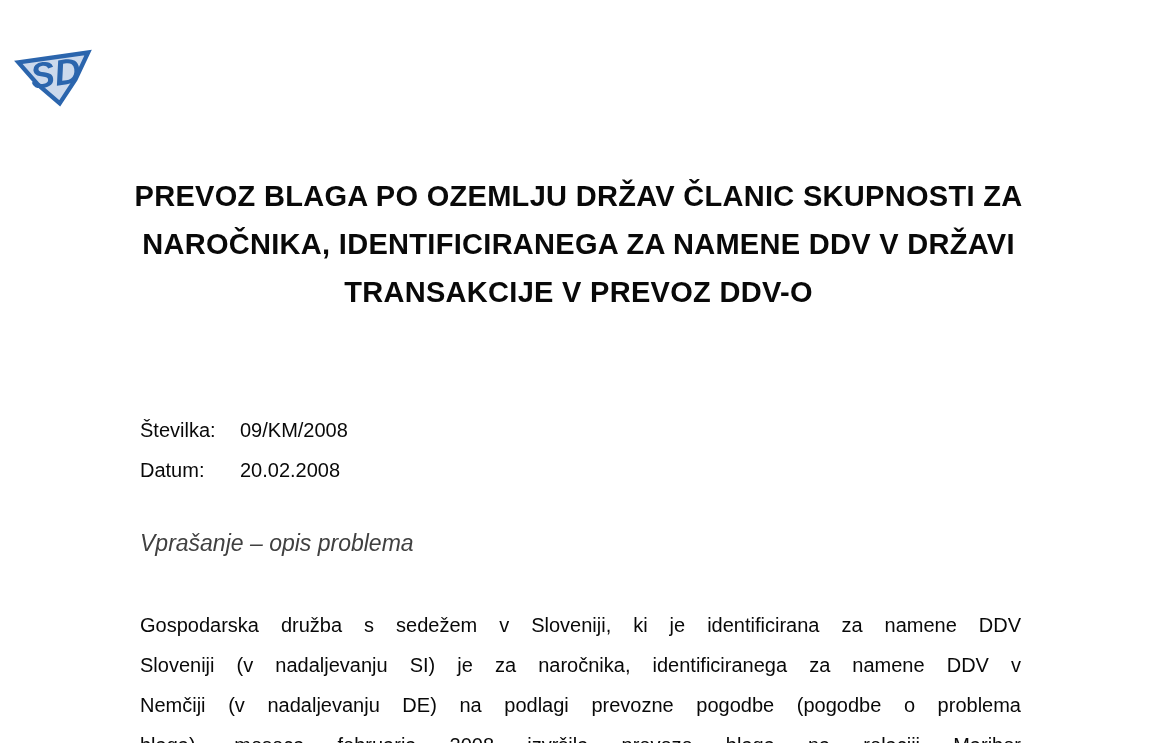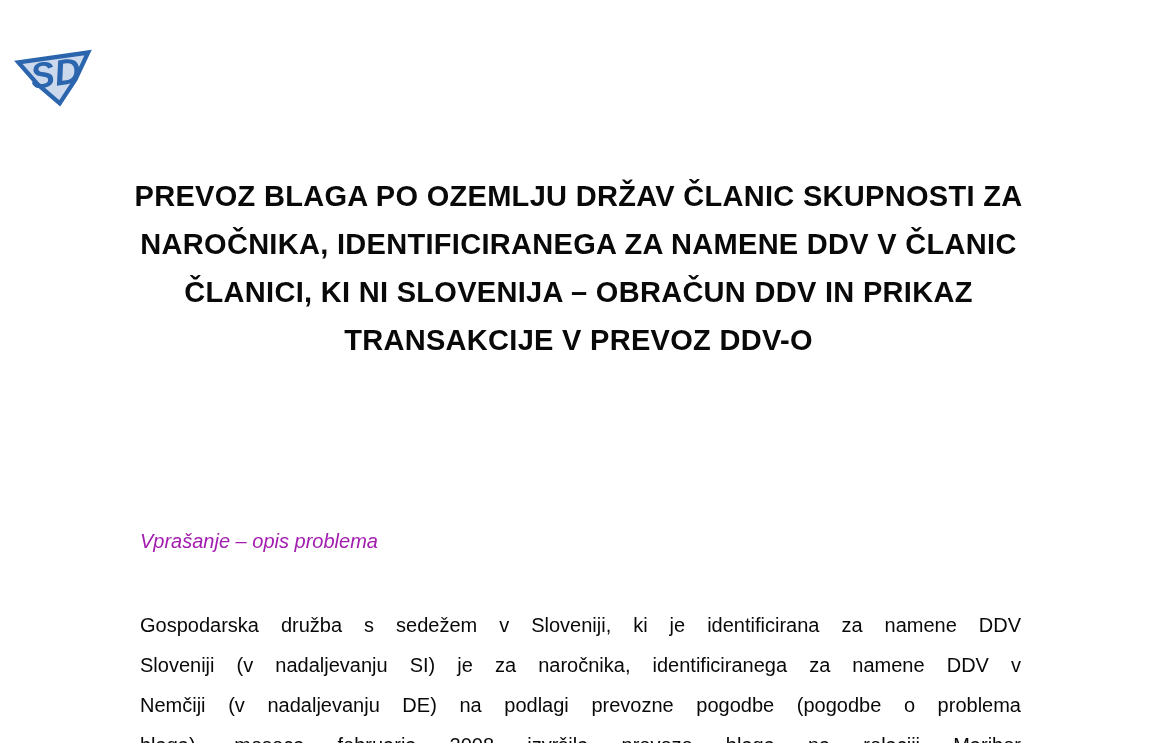--- a/index.html
+++ b/index.html
@@ -40,23 +40,23 @@
     font-size: 20px;
     line-height: 40px;
     color: #090909;
   }
   .meta-row { display: flex; }
   .meta-label { width: 100px; }
   .section-heading {
     position: absolute;
     left: 140px;
     top: 530px;
-    font-size: 20px;
+    font-size: 23px;
     font-style: italic;
-    color: #a21caf;
+    color: #404040;
   }
   .paragraph {
     position: absolute;
     left: 140px;
     width: 881px;
     top: 605px;
     font-size: 20px;
     line-height: 40px;
     color: #090909;
   }
@@ -75,25 +75,34 @@
     <svg viewBox="0 0 100 72" xmlns="http://www.w3.org/2000/svg">
       <g transform="rotate(-8 50 36)">
         <polygon points="9,13 91,13 72,42 50,67 28,42" stroke-width="5" stroke-linejoin="miter" stroke="#2b65ad" fill="#ccd9ec"></polygon>
         <text x="50" y="46" text-anchor="middle" font-size="42" font-style="italic" font-weight="bold" font-family="Liberation Sans, sans-serif" fill="#2b65ad">SD</text>
       </g>
     </svg>
   </div>
 
   <div class="title-block">
     <div class="title-line">PREVOZ BLAGA PO OZEMLJU DRŽAV ČLANIC SKUPNOSTI ZA</div>
-    <div class="title-line">NAROČNIKA, IDENTIFICIRANEGA ZA NAMENE DDV V ČLANIC</div>
-    <div class="title-line">ČLANICI, KI NI SLOVENIJA – OBRAČUN DDV IN PRIKAZ</div>
+    <div class="title-line">NAROČNIKA, IDENTIFICIRANEGA ZA NAMENE DDV V DRŽAVI</div>
     <div class="title-line">TRANSAKCIJE V PREVOZ DDV-O</div>
   </div>
 
+  <div class="meta-block">
+    <div class="meta-row">
+      <span class="meta-label">Številka:</span>
+      <span class="meta-value">09/KM/2008</span>
+    </div>
+    <div class="meta-row">
+      <span class="meta-label">Datum:</span>
+      <span class="meta-value">20.02.2008</span>
+    </div>
+  </div>
 
   <div class="section-heading">Vprašanje – opis problema</div>
 
   <div class="paragraph">
     <div class="par-line">Gospodarska družba s sedežem v Sloveniji, ki je identificirana za namene DDV</div>
     <div class="par-line">Sloveniji (v nadaljevanju SI) je za naročnika, identificiranega za namene DDV v</div>
     <div class="par-line">Nemčiji (v nadaljevanju DE) na podlagi prevozne pogodbe (pogodbe o problema</div>
     <div class="par-line">blaga), meseca februarja 2008 izvršila prevoze blaga na relaciji Maribor</div>
   </div>
 

